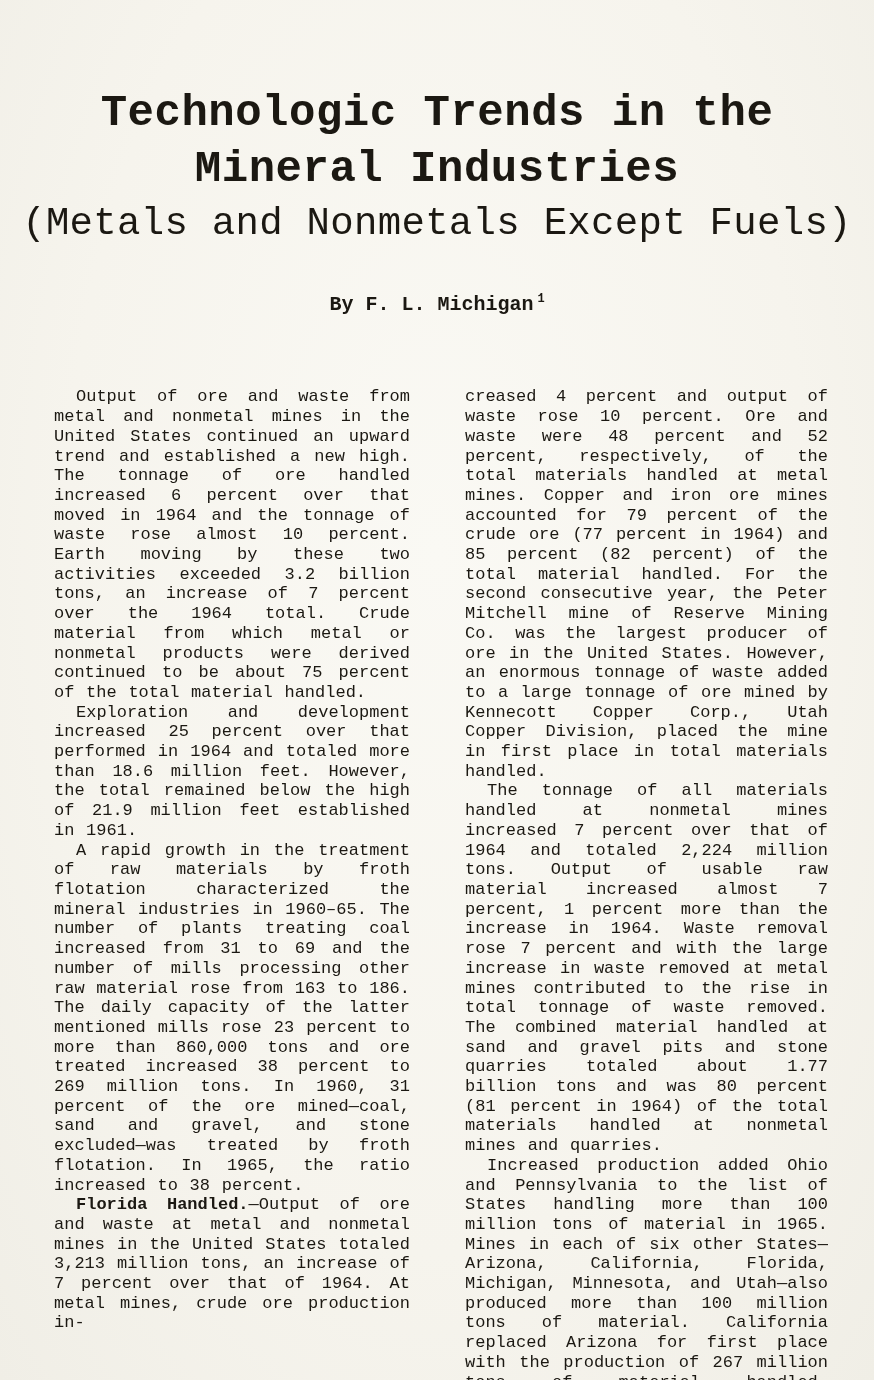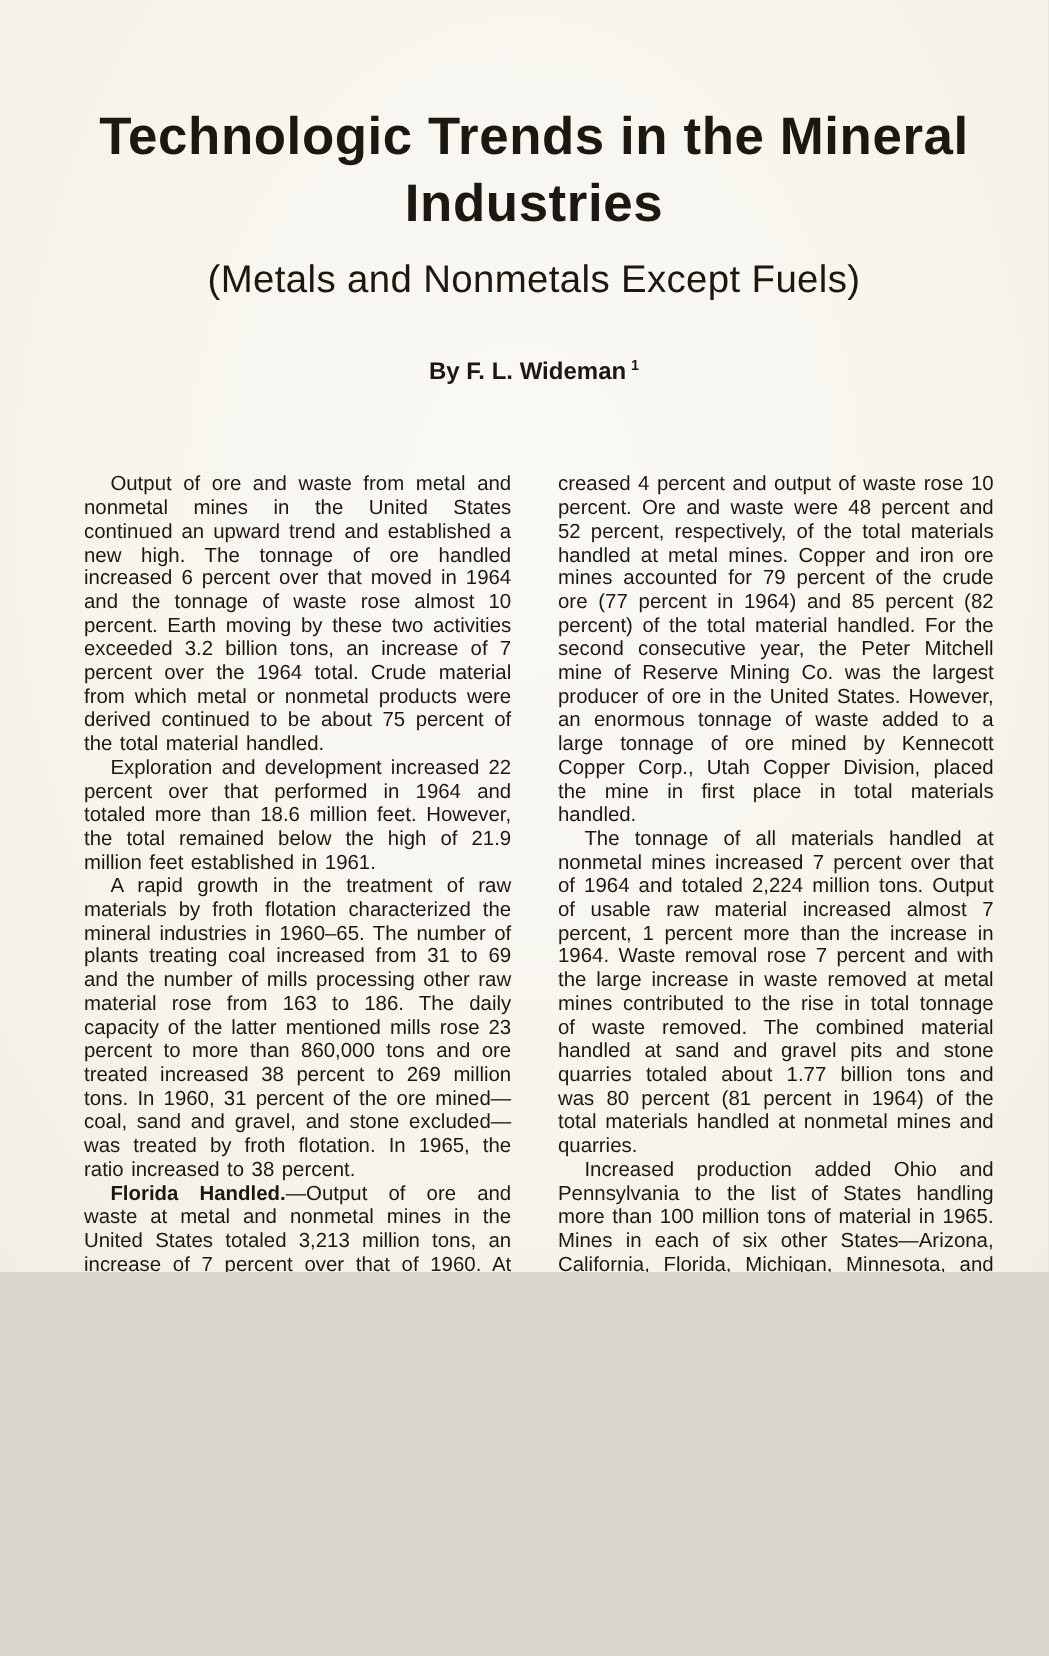--- a/index.html
+++ b/index.html
@@ -3,45 +3,44 @@
 <meta charset="utf-8">
 <style>
   html, body {
     margin: 0;
     padding: 0;
     background: #d8d5cd;
   }
   .page {
     position: relative;
     width: 874px;
-    height: 1060px;
+    height: 1380px;
     margin: 0 auto;
     background:
       radial-gradient(ellipse at 50% 40%, #faf9f4 0%, #f6f4ed 60%, #f0eee6 100%);
     color: #1b1812;
-    font-family: Liberation Sans, sans-serif;
+    font-family: Liberation Mono, monospace;
     overflow: hidden;
     box-sizing: border-box;
-    padding-left: 16px;
   }
   header.title-block {
     text-align: center;
     padding-top: 86px;
   }
   h1.article-title {
     margin: 0 auto;
     max-width: 740px;
     font-size: 44px;
     line-height: 1.27;
     font-weight: 700;
     letter-spacing: 0.5px;
   }
   .article-subtitle {
-    margin-top: 16px;
-    font-size: 32px;
+    margin-top: 4px;
+    font-size: 39px;
     font-weight: 400;
     letter-spacing: 0.3px;
   }
   .byline {
     margin-top: 46px;
     font-size: 20px;
     font-weight: 700;
   }
   .byline sup {
     font-size: 12px;
@@ -96,31 +95,31 @@
 </style>
 </head>
 <body>
 
 <div class="page">
 
   <header class="title-block">
     <h1 class="article-title">Technologic Trends in the Mineral Industries</h1>
     <div class="article-subtitle">(Metals and Nonmetals Except Fuels)</div>
     <div class="byline">
-      <span>By F. L. Wideman</span><sup>1</sup>
+      <span>By F. L. Michigan</span><sup>1</sup>
     </div>
   </header>
 
   <main class="columns">
 
     <section class="col left">
       <p>Output of ore and waste from metal and nonmetal mines in the United States continued an upward trend and established a new high. The tonnage of ore handled increased 6 percent over that moved in 1964 and the tonnage of waste rose almost 10 percent. Earth moving by these two activities exceeded 3.2 billion tons, an increase of 7 percent over the 1964 total. Crude material from which metal or nonmetal products were derived continued to be about 75 percent of the total material handled.</p>
-      <p>Exploration and development increased 22 percent over that performed in 1964 and totaled more than 18.6 million feet. However, the total remained below the high of 21.9 million feet established in 1961.</p>
+      <p>Exploration and development increased 25 percent over that performed in 1964 and totaled more than 18.6 million feet. However, the total remained below the high of 21.9 million feet established in 1961.</p>
       <p>A rapid growth in the treatment of raw materials by froth flotation characterized the mineral industries in 1960–65. The number of plants treating coal increased from 31 to 69 and the number of mills processing other raw material rose from 163 to 186. The daily capacity of the latter mentioned mills rose 23 percent to more than 860,000 tons and ore treated increased 38 percent to 269 million tons. In 1960, 31 percent of the ore mined—coal, sand and gravel, and stone excluded—was treated by froth flotation. In 1965, the ratio increased to 38 percent.</p>
-      <p><span class="runin-lead">Florida Handled.</span><span>—Output of ore and waste at metal and nonmetal mines in the United States totaled 3,213 million tons, an increase of 7 percent over that of 1960. At metal mines, crude ore production in-</span></p>
+      <p><span class="runin-lead">Florida Handled.</span><span>—Output of ore and waste at metal and nonmetal mines in the United States totaled 3,213 million tons, an increase of 7 percent over that of 1964. At metal mines, crude ore production in-</span></p>
     </section>
 
     <section class="col right">
       <p class="no-indent">creased 4 percent and output of waste rose 10 percent. Ore and waste were 48 percent and 52 percent, respectively, of the total materials handled at metal mines. Copper and iron ore mines accounted for 79 percent of the crude ore (77 percent in 1964) and 85 percent (82 percent) of the total material handled. For the second consecutive year, the Peter Mitchell mine of Reserve Mining Co. was the largest producer of ore in the United States. However, an enormous tonnage of waste added to a large tonnage of ore mined by Kennecott Copper Corp., Utah Copper Division, placed the mine in first place in total materials handled.</p>
       <p>The tonnage of all materials handled at nonmetal mines increased 7 percent over that of 1964 and totaled 2,224 million tons. Output of usable raw material increased almost 7 percent, 1 percent more than the increase in 1964. Waste removal rose 7 percent and with the large increase in waste removed at metal mines contributed to the rise in total tonnage of waste removed. The combined material handled at sand and gravel pits and stone quarries totaled about 1.77 billion tons and was 80 percent (81 percent in 1964) of the total materials handled at nonmetal mines and quarries.</p>
       <p>Increased production added Ohio and Pennsylvania to the list of States handling more than 100 million tons of material in 1965. Mines in each of six other States—Arizona, California, Florida, Michigan, Minnesota, and Utah—also produced more than 100 million tons of material. California replaced Arizona for first place with the production of 267 million tons of material handled. Minnesota was in second place with 263 million tons and Arizona was in third place with 261 million tons.</p>
 
       <div class="footnote-rule"></div>
 
       <p class="footnote"><sup>1</sup><span>Mitchell specialist, Division of Minerals.</span></p>

